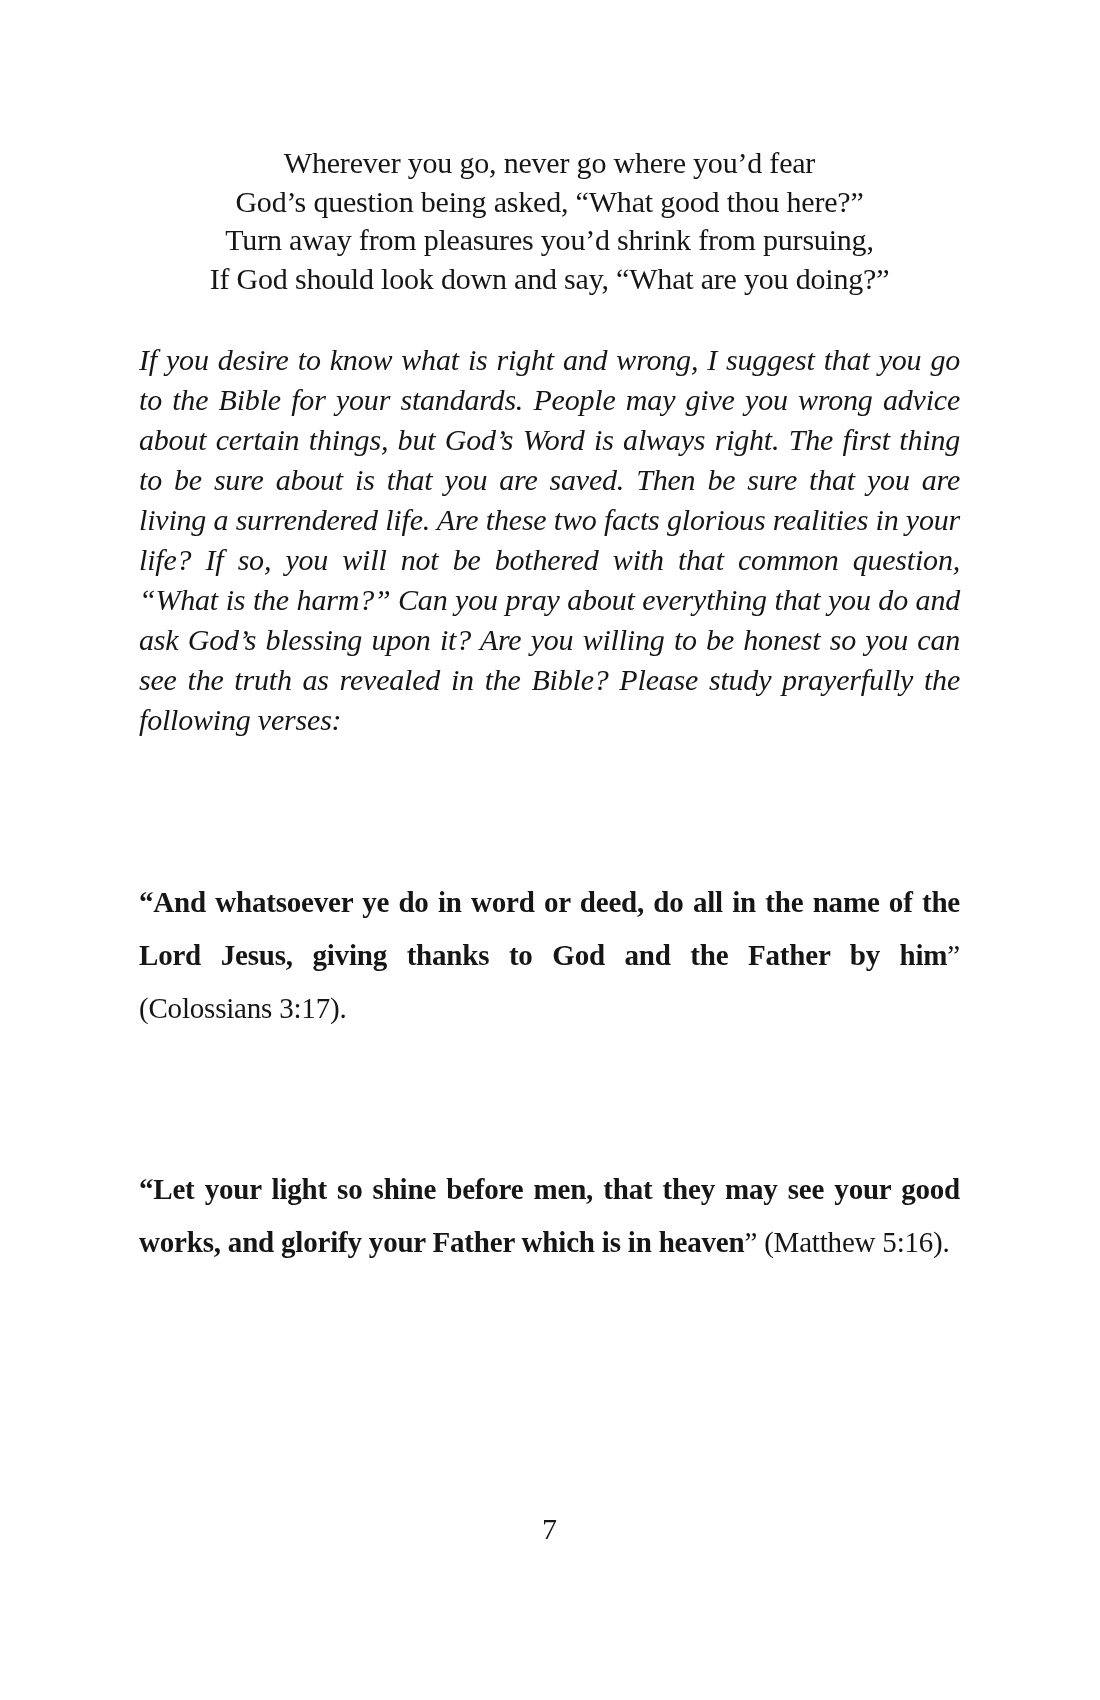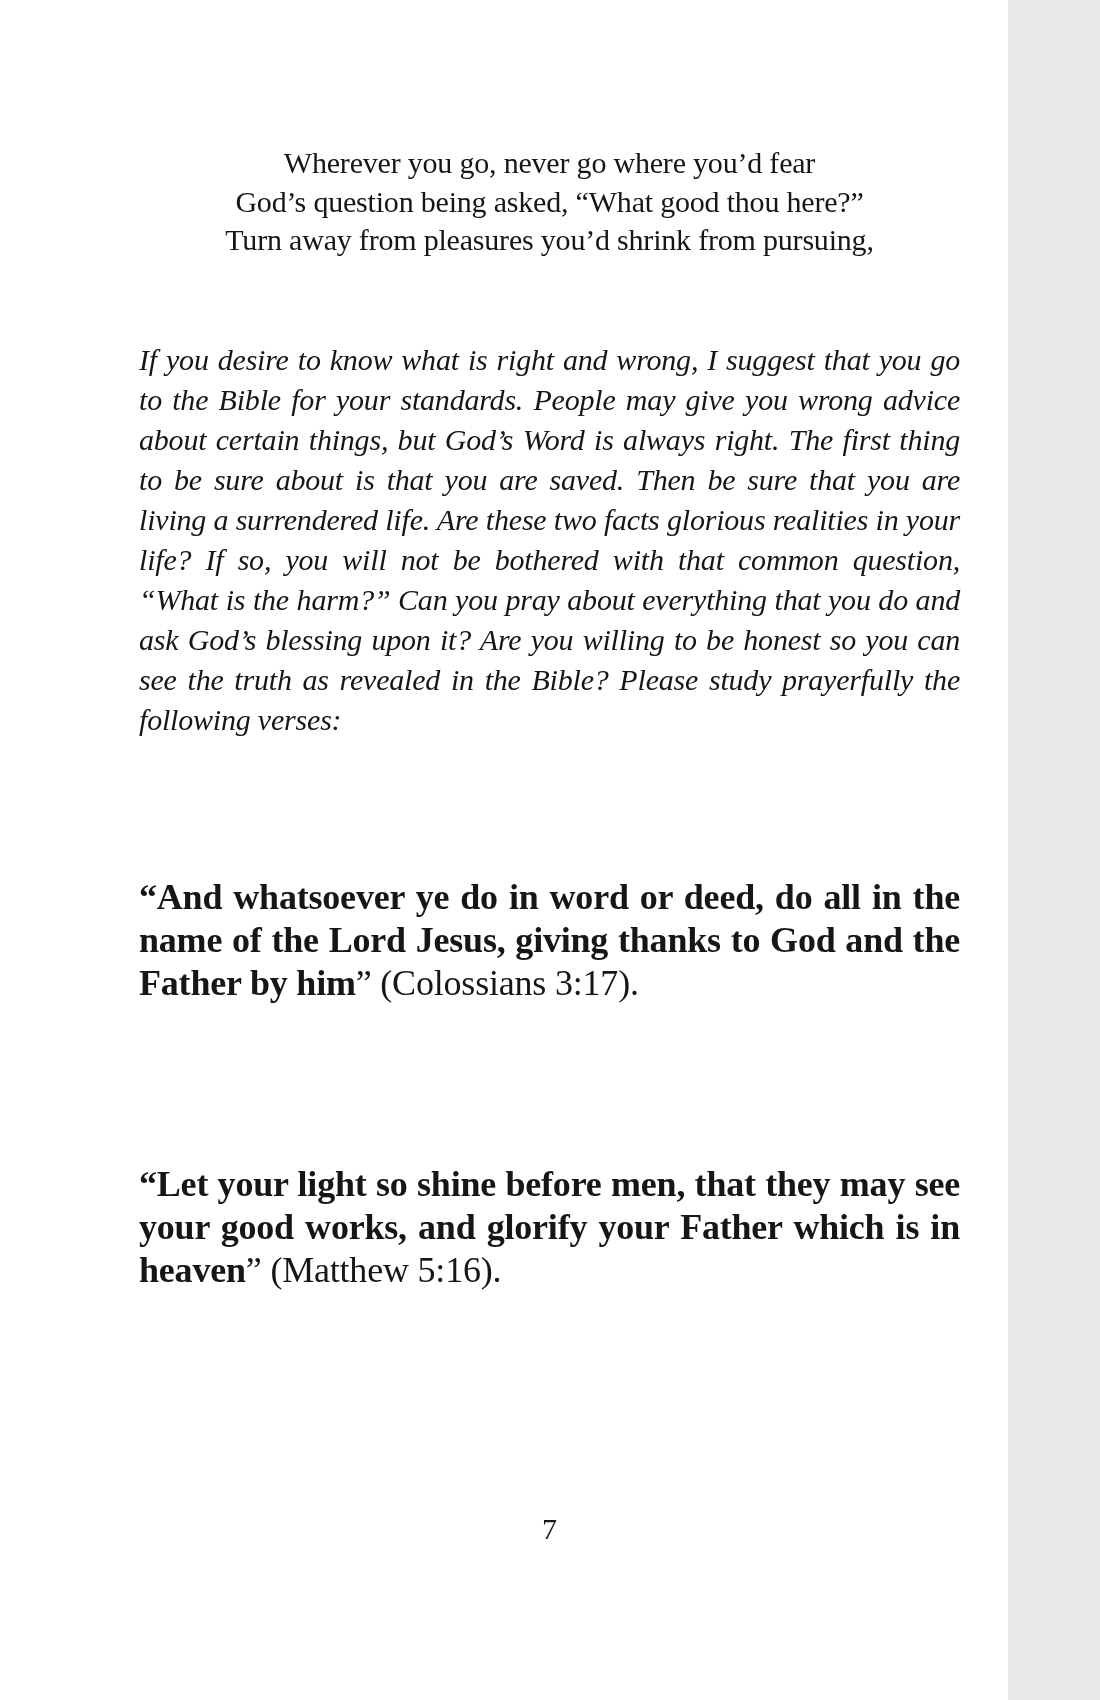--- a/index.html
+++ b/index.html
@@ -2,21 +2,21 @@
 <html><head>
 <meta charset="utf-8">
 <style>
   html, body {
     margin: 0;
     padding: 0;
     background: #e8e8e8;
   }
   .page {
     position: relative;
-    width: 1008px;
+    width: 1100px;
     height: 1700px;
     background: #ffffff;
     color: #161616;
     font-family: "Liberation Serif", "DejaVu Serif", serif;
     overflow: hidden;
   }
   .column {
     position: absolute;
     left: 139px;
     width: 821px;
@@ -34,22 +34,22 @@
   .body-para {
     top: 340px;
     text-align: justify;
     font-size: 30px;
     line-height: 40px;
     letter-spacing: -0.2px;
     font-style: italic;
   }
   .verse {
     text-align: justify;
-    font-size: 36px;
-    line-height: 43px;
+    font-size: 29px;
+    line-height: 53px;
     letter-spacing: -0.2px;
   }
   .verse .quote-bold {
     font-weight: bold;
   }
   .verse-1 { top: 876px; }
   .verse-2 { top: 1043px; }
   .verse-3 { top: 1163px; }
   .verse-4 { top: 1323px; }
   .page-number {
@@ -60,20 +60,21 @@
 </style>
 </head>
 <body>
 
 <div class="page">
 
   <div class="column poem">
     <div class="poem-line">Wherever you go, never go where you’d fear</div>
     <div class="poem-line">God’s question being asked, “What good thou here?”</div>
     <div class="poem-line">Turn away from pleasures you’d shrink from pursuing,</div>
+    <div class="poem-line">If God should look down and say, “What are you doing?”</div>
   </div>
 
   <div class="column body-para">If you desire to know what is right and wrong, I suggest that you go to the Bible for your standards. People may give you wrong advice about certain things, but God’s Word is always right. The first thing to be sure about is that you are saved. Then be sure that you are living a surrendered life. Are these two facts glorious realities in your life? If so, you will not be bothered with that common question, “What is the harm?” Can you pray about everything that you do and ask God’s blessing upon it? Are you willing to be honest so you can see the truth as revealed in the Bible? Please study prayerfully the following verses:</div>
 
   <div class="column verse verse-1"><span class="quote-bold">“And whatsoever ye do in word or deed, do all in the name of the Lord Jesus, giving thanks to God and the Father by him</span><span>” (Colossians 3:17).</span></div>
 
 
   <div class="column verse verse-3"><span class="quote-bold">“Let your light so shine before men, that they may see your good works, and glorify your Father which is in heaven</span><span>” (Matthew 5:16).</span></div>
 
 

